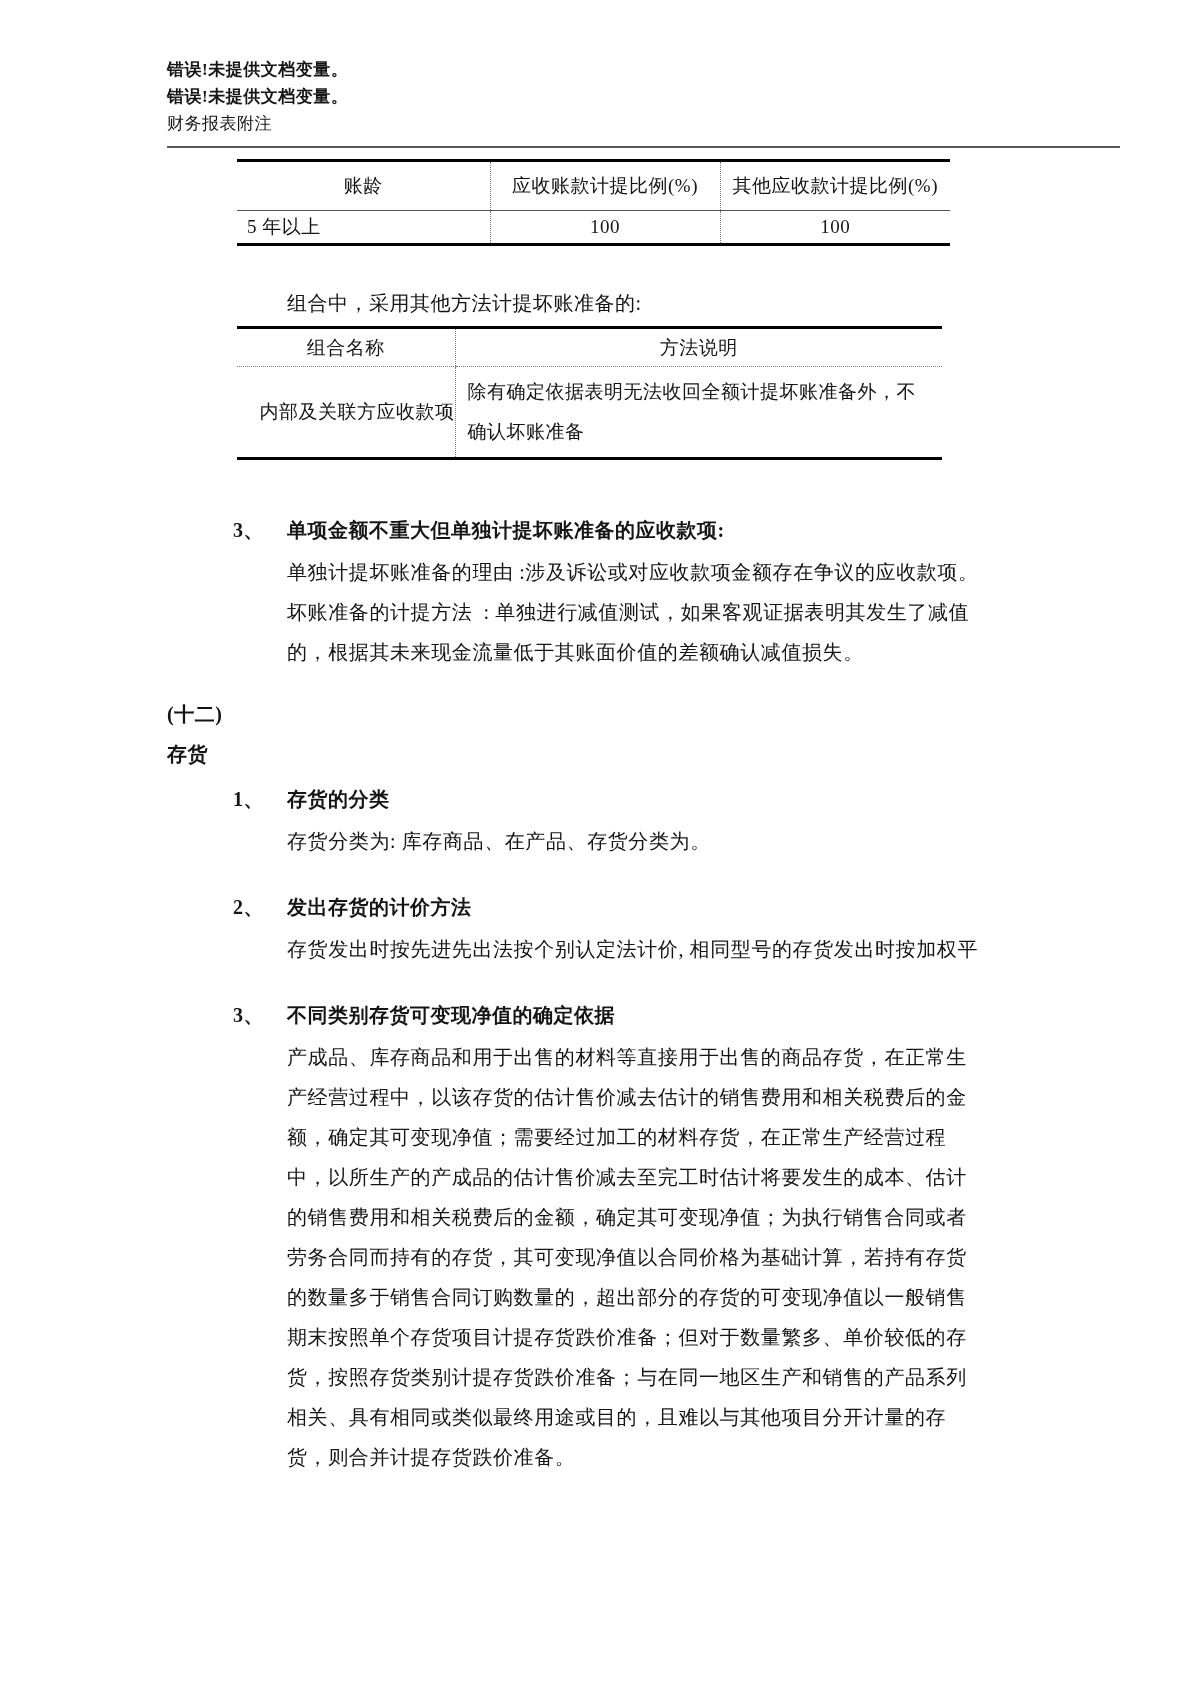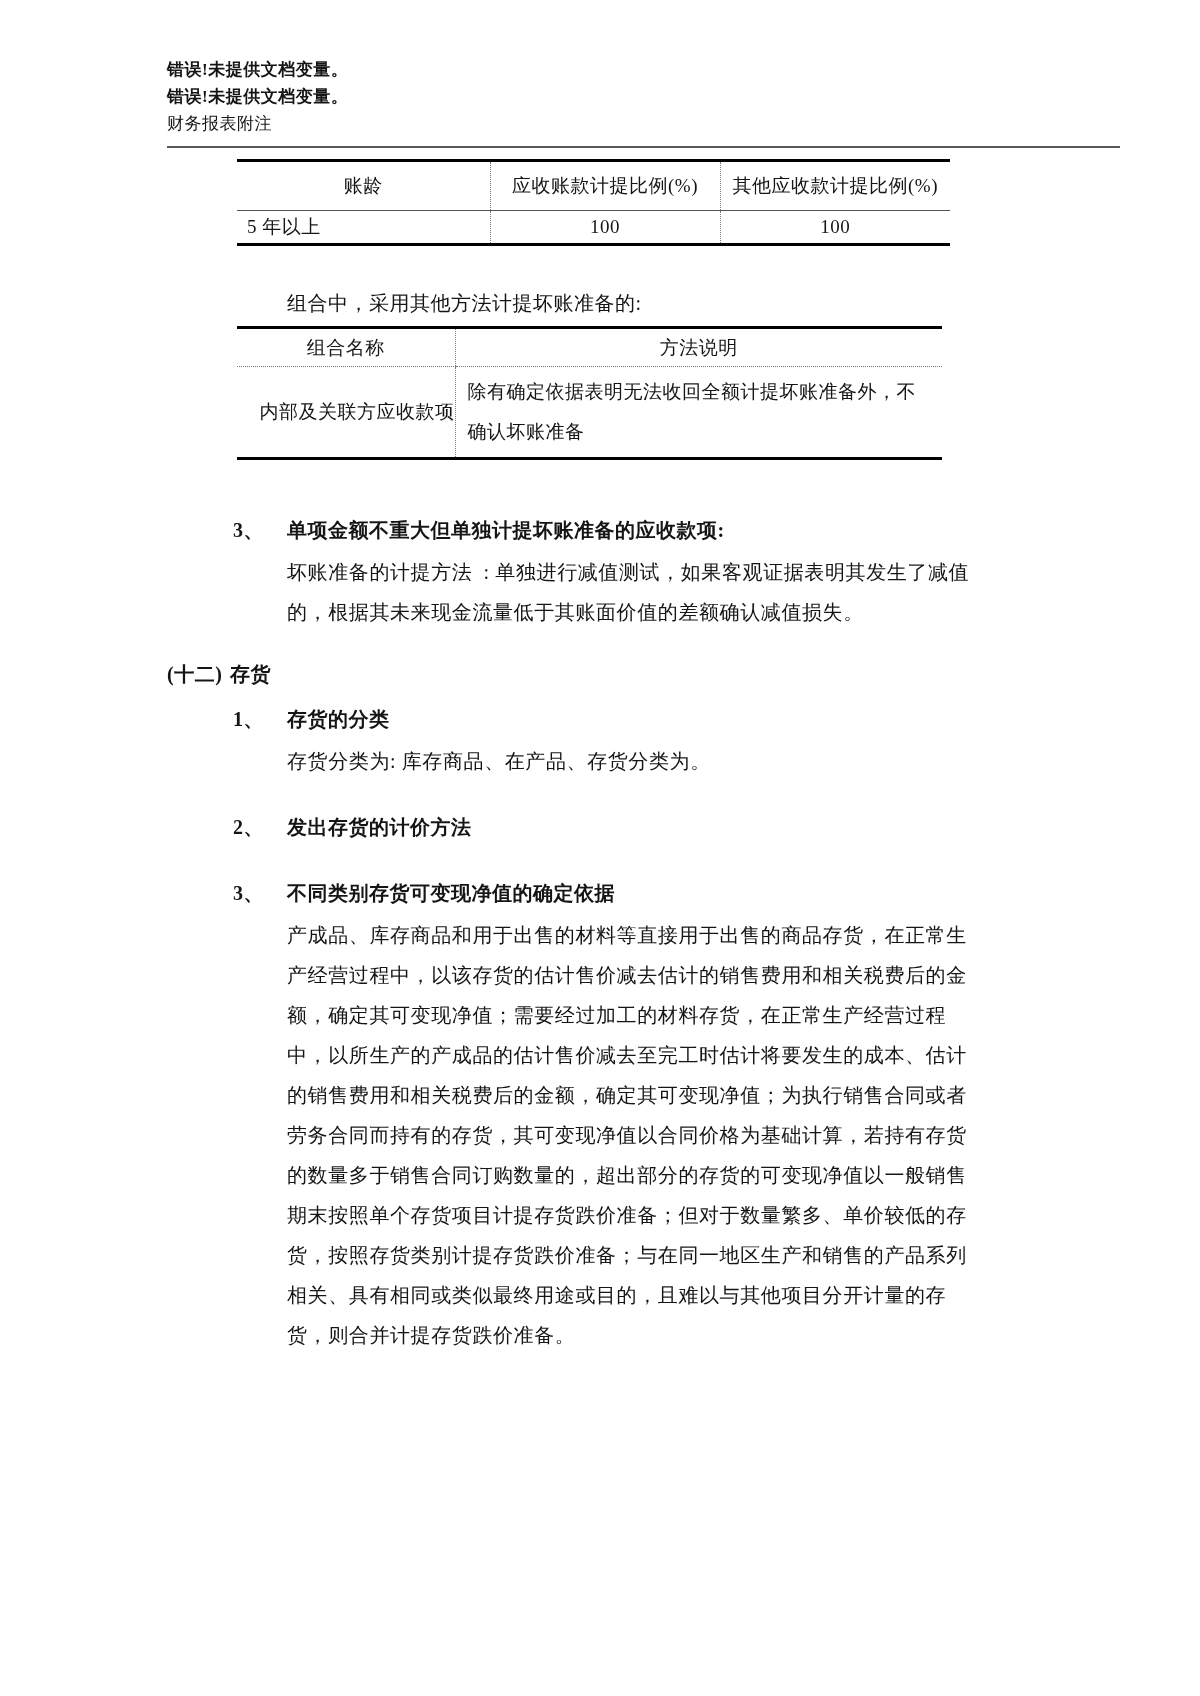--- a/index.html
+++ b/index.html
@@ -35,21 +35,21 @@
   .tbl2 td { vertical-align:middle; }
   .tbl2 td.c1 { padding-left:10px; text-align:right; }
   .tbl2 td.c2 { border-left:1px dotted #777; line-height:40px; padding:5px 10px 5px 12px; text-align:left; }
   .tbl2 th + th { border-left:1px dotted #777; }
 
   
   .h-row  { display:flex; font-size:20px; font-weight:bold; line-height:40px;
             margin-left:66px; letter-spacing:.5px; }
   .h-num  { width:54px; flex:none; }
   .h12    { display:flex; font-size:20px; font-weight:bold; line-height:40px;
-            margin-left:0; letter-spacing:.5px; }
+            margin-left:0; letter-spacing:.5px;flex-direction:column; }
   .h12-num { width:63px; flex:none; }
   .para   { margin-left:120px; font-size:20px; line-height:40px;
             letter-spacing:.6px; white-space:pre-wrap; }
 
   .mt-sec3 { margin-top:50px; }
   .mt-s12  { margin-top:22px; }
   .mt-sub1 { margin-top:5px; }
   .mt-sub  { margin-top:26px; }
   .mt-para { margin-top:2px; }
 </style>
@@ -106,20 +106,21 @@
         <td class="c2">除有确定依据表明无法收回全额计提坏账准备外，不确认坏账准备</td>
       </tr>
     </tbody>
   </table>
 
   <div class="h-row mt-sec3">
     <span class="h-num">3、</span>
     <span>单项金额不重大但单独计提坏账准备的应收款项:</span>
   </div>
   <div class="mt-para">
+    <div class="para">单独计提坏账准备的理由 :涉及诉讼或对应收款项金额存在争议的应收款项。</div>
     <div class="para">坏账准备的计提方法  : 单独进行减值测试，如果客观证据表明其发生了减值</div>
     <div class="para">的，根据其未来现金流量低于其账面价值的差额确认减值损失。</div>
   </div>
 
   <div class="h12 mt-s12">
     <span class="h12-num">(十二)</span>
     <span>存货</span>
   </div>
 
   <div class="h-row mt-sub1">
@@ -128,20 +129,21 @@
   </div>
   <div class="mt-para">
     <div class="para">存货分类为: 库存商品、在产品、存货分类为。</div>
   </div>
 
   <div class="h-row mt-sub">
     <span class="h-num">2、</span>
     <span>发出存货的计价方法</span>
   </div>
   <div class="mt-para">
+    <div class="para">存货发出时按先进先出法按个别认定法计价, 相同型号的存货发出时按加权平</div>
   </div>
 
   <div class="h-row mt-sub">
     <span class="h-num">3、</span>
     <span>不同类别存货可变现净值的确定依据</span>
   </div>
   <div class="mt-para">
     <div class="para">产成品、库存商品和用于出售的材料等直接用于出售的商品存货，在正常生</div>
     <div class="para">产经营过程中，以该存货的估计售价减去估计的销售费用和相关税费后的金</div>
     <div class="para">额，确定其可变现净值；需要经过加工的材料存货，在正常生产经营过程</div>

